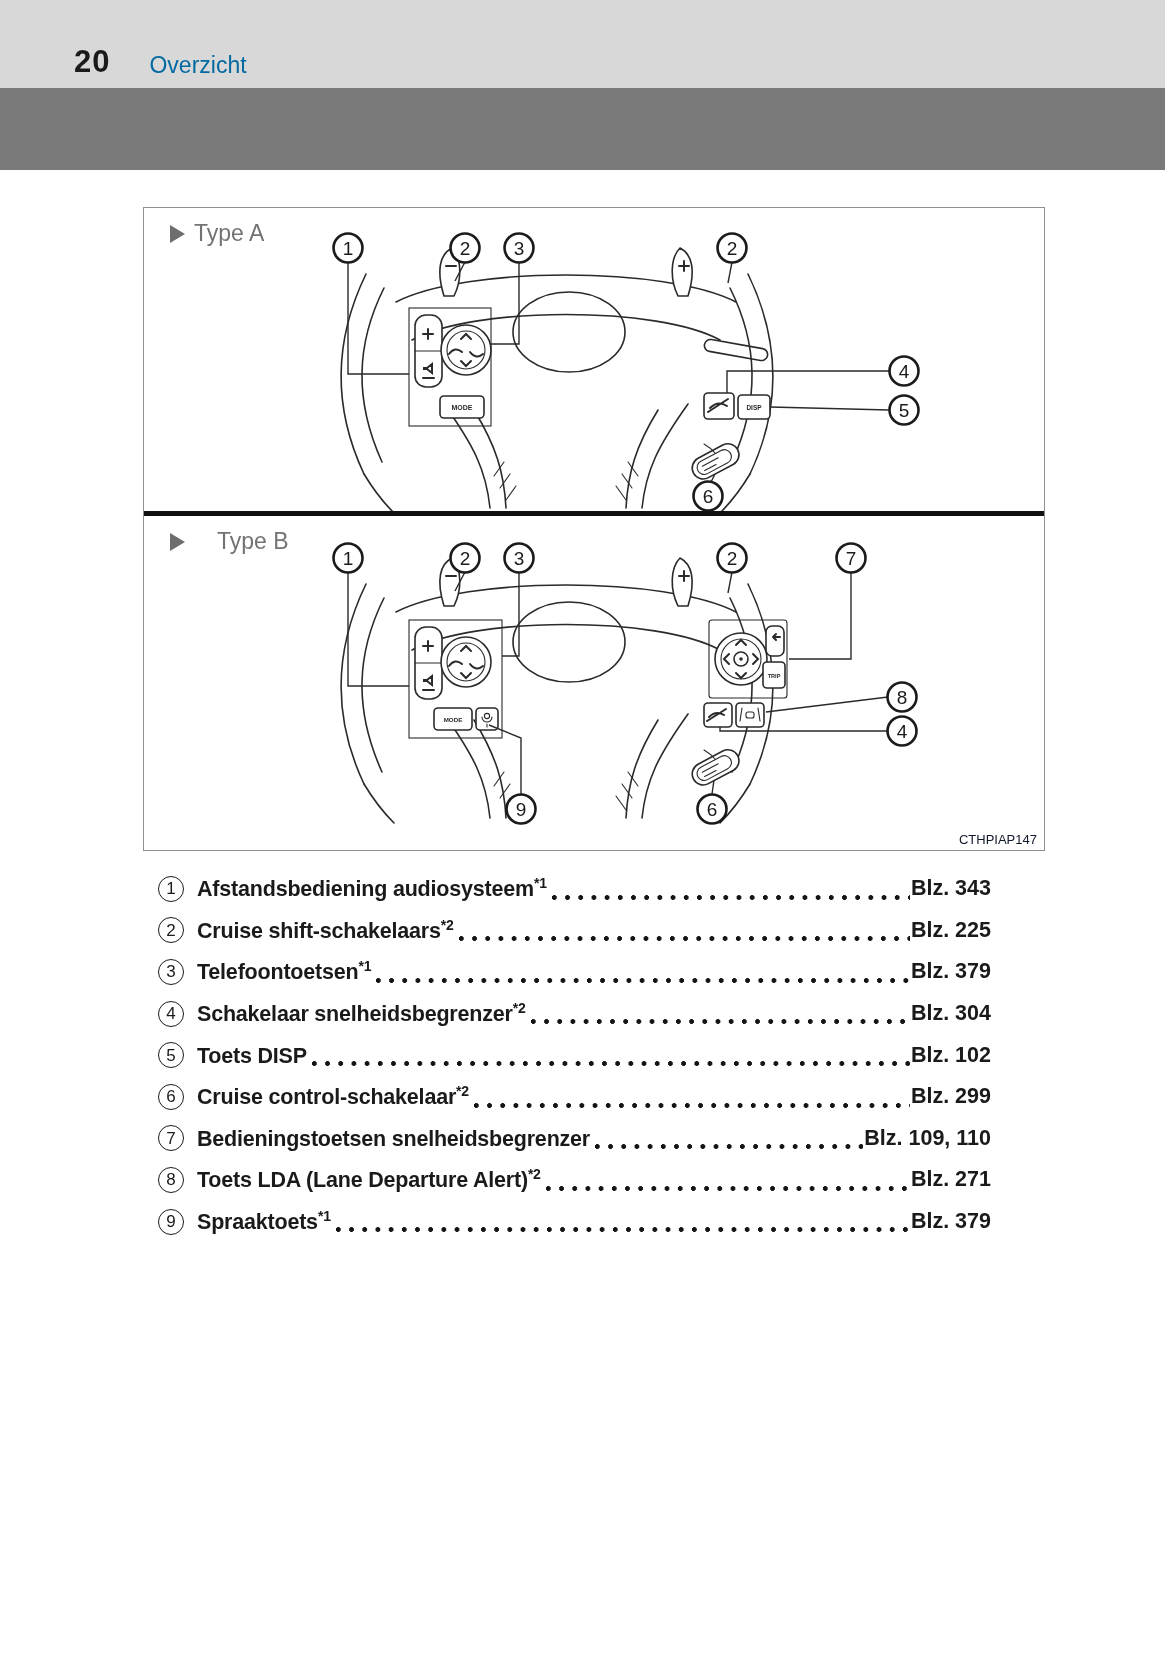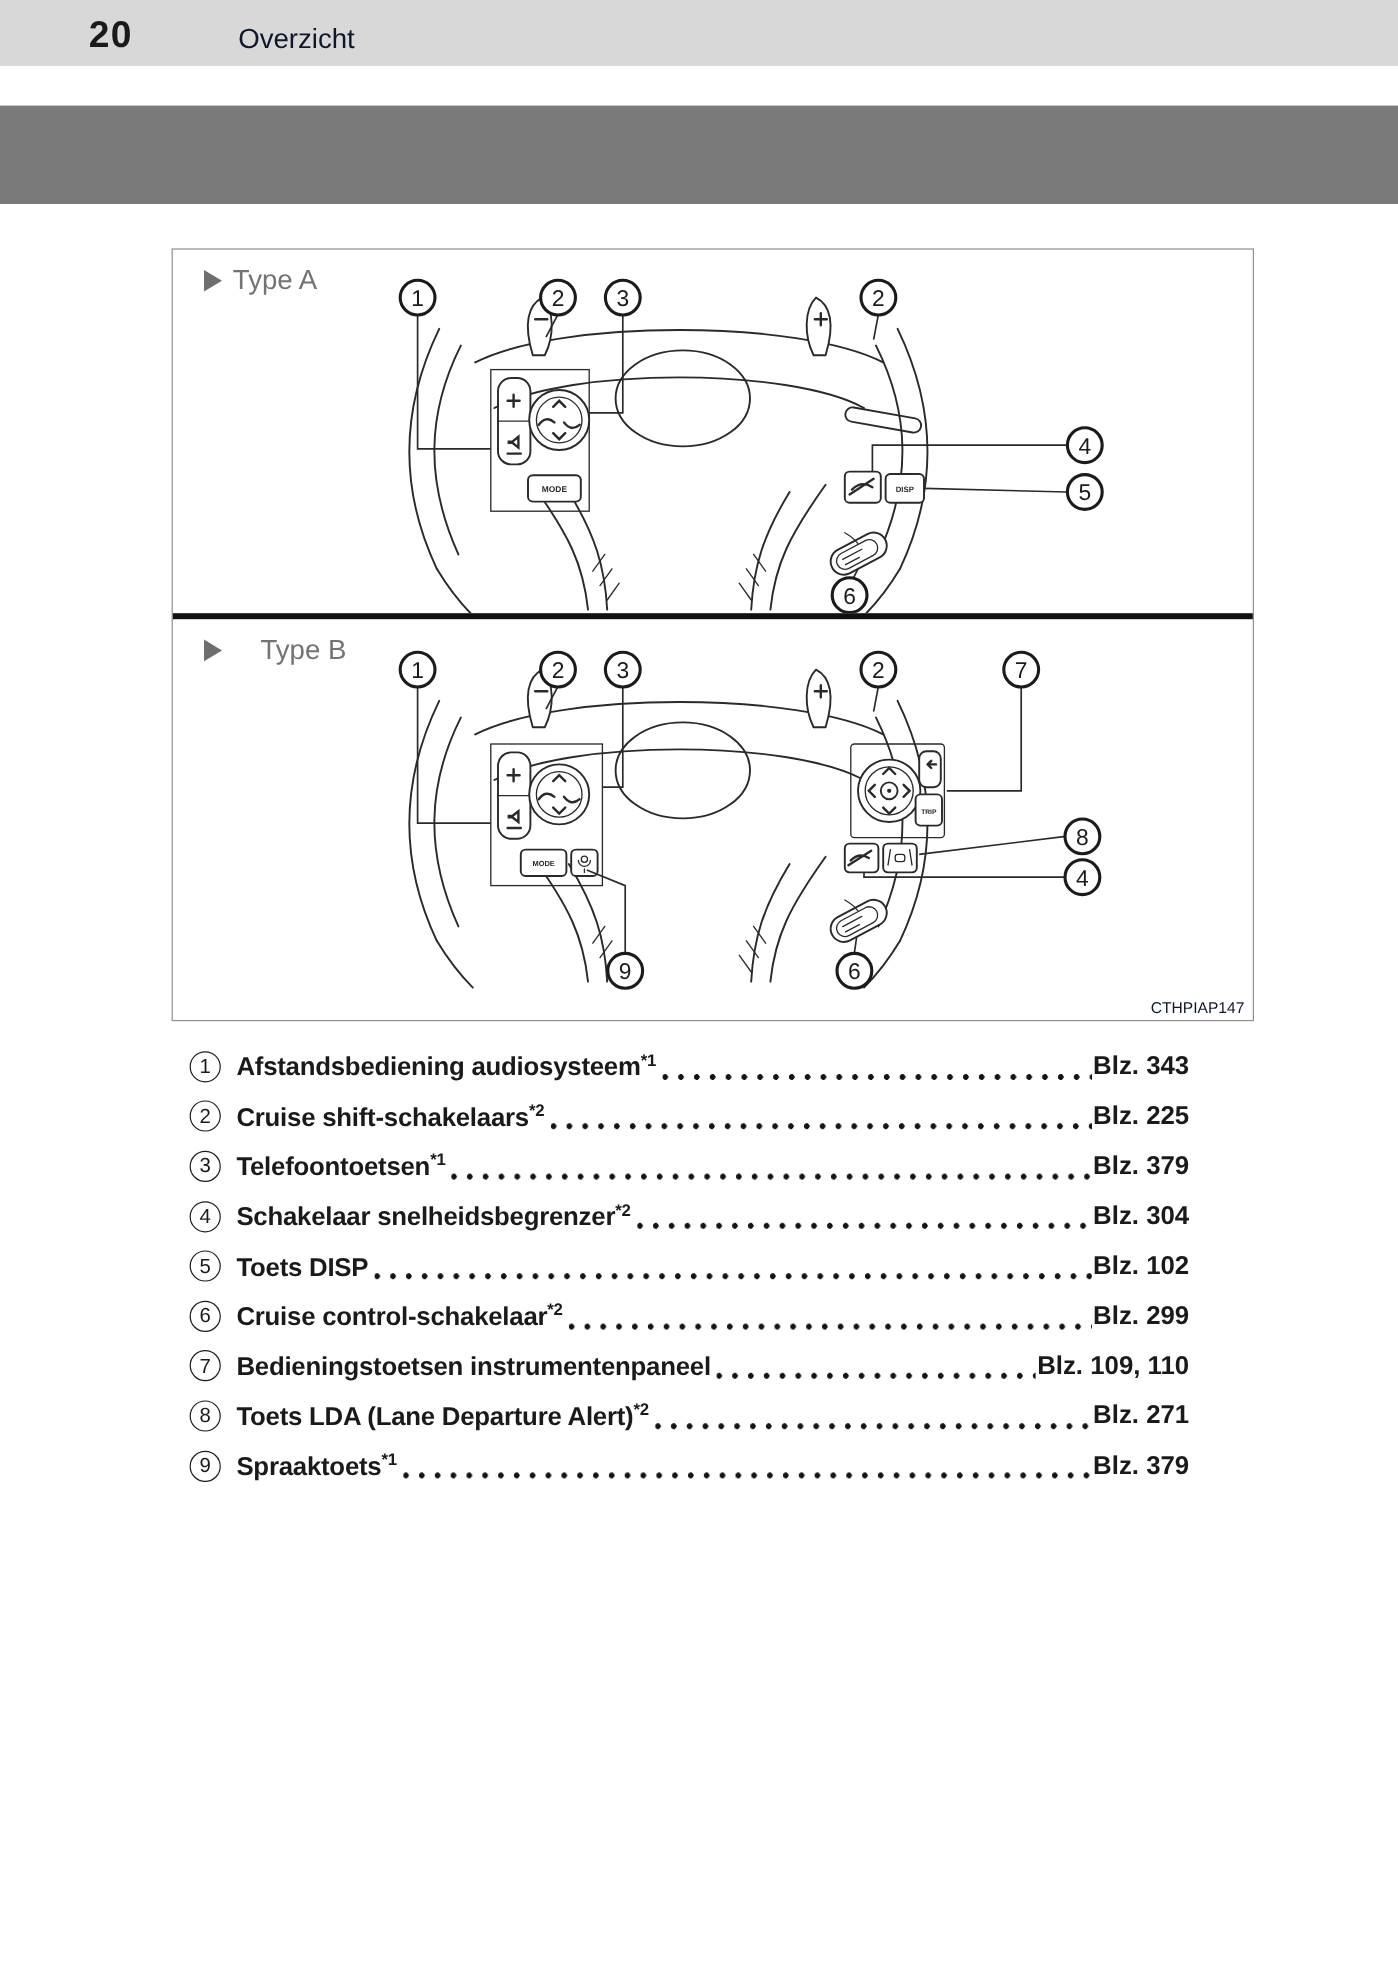--- a/index.html
+++ b/index.html
@@ -1,23 +1,23 @@
 <!DOCTYPE html>
 <html><head>
 <meta charset="utf-8">
 <style>
   html,body{margin:0;padding:0;background:#fff;}
   .page{position:relative;width:1165px;height:1653px;background:#ffffff;
         font-family:"Liberation Sans",sans-serif;color:#1a1a1a;overflow:hidden;}
 
   
-  .topbar{position:absolute;top:0;left:0;width:100%;height:55px;background:#d8d8d8;
-          display:flex;align-items:flex-end;padding:0 0 11px 74px;box-sizing:border-box;}
+  .topbar{position:absolute;top:0;left:0;width:100%;height:88px;background:#d8d8d8;
+          display:flex;align-items:flex-end;padding:0 0 11px 74px;box-sizing:border-box;gap:39px;}
   .pg-num{font-size:31px;font-weight:bold;letter-spacing:1px;line-height:1;}
-  .pg-title{margin-left:88px;font-size:23px;line-height:1;color:#0f172a;}
+  .pg-title{font-size:23px;line-height:1;color:#0369a1;}
 
   
   .banner{position:absolute;top:88px;left:0;width:100%;height:82px;background:#7a7a7a;}
 
   
   .figure-box{position:absolute;left:143px;top:207px;width:902px;height:644px;
               border:1.5px solid #8f8f8f;box-sizing:border-box;background:#fff;}
   .type-label{position:absolute;display:flex;align-items:center;gap:9px;
               font-size:23px;color:#737373;}
   .type-label .tri{width:0;height:0;border-left:15px solid #6e6e6e;
@@ -364,21 +364,21 @@
 
     <div class="row">
       <span class="cnum">6</span>
       <span class="ltext"><span class="lbl">Cruise control-schakelaar</span><sup class="note">*2</sup></span>
       <span class="dots"></span>
       <span class="pref">Blz. 299</span>
     </div>
 
     <div class="row">
       <span class="cnum">7</span>
-      <span class="ltext"><span class="lbl">Bedieningstoetsen instrumentenpaneel</span><sup class="note"></sup></span>
+      <span class="ltext"><span class="lbl">Bedieningstoetsen snelheidsbegrenzer</span><sup class="note"></sup></span>
       <span class="dots"></span>
       <span class="pref">Blz. 109, 110</span>
     </div>
 
     <div class="row">
       <span class="cnum">8</span>
       <span class="ltext"><span class="lbl">Toets LDA (Lane Departure Alert)</span><sup class="note">*2</sup></span>
       <span class="dots"></span>
       <span class="pref">Blz. 271</span>
     </div>

